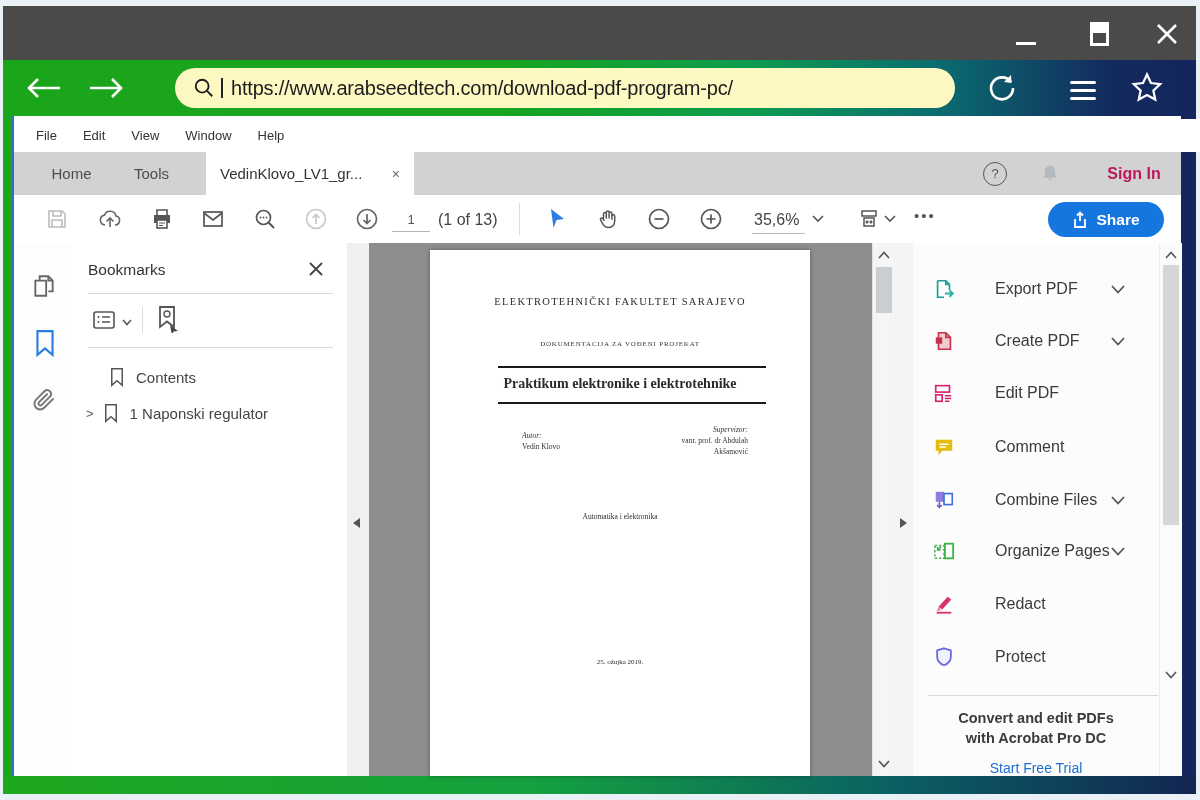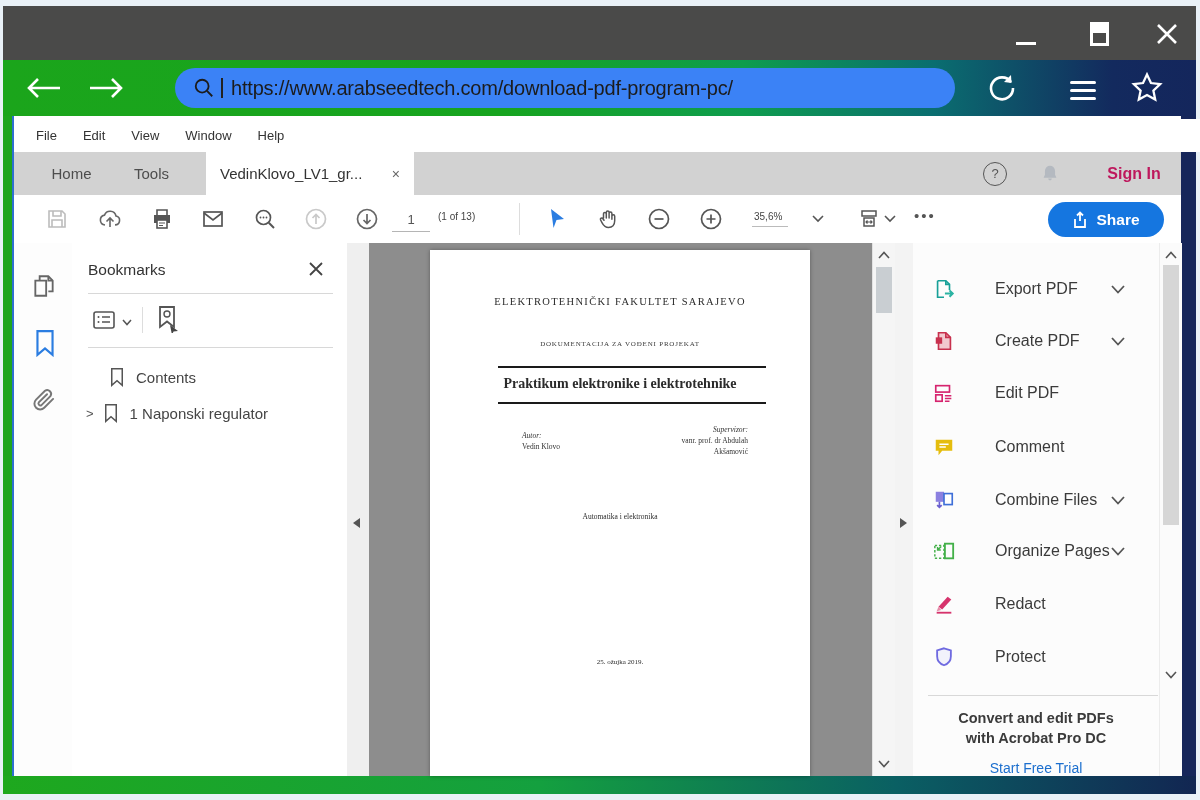--- a/index.html
+++ b/index.html
@@ -17,38 +17,38 @@
   .border-bottom{left:3px;top:776px;width:1193px;height:18px;
     background:linear-gradient(90deg,#1ea81e 0%,#14a03f 45%,#0a5f63 75%,#122652 100%);}
   .content-accent{left:12px;top:116px;width:2px;height:660px;background:#2e6fd0;}
   .content{left:14px;top:116px;width:1167px;height:660px;background:#ffffff;}
 
   .win-btn{display:flex;align-items:center;justify-content:center;}
   .min-bar{width:20px;height:3px;background:#fff;}
   .max-box{width:19px;height:24px;border:3px solid #fff;border-top:11px solid #fff;box-sizing:border-box;background:transparent;}
 
   
-  .url-pill{left:175px;top:68px;width:780px;height:40px;background:#3b82f6;border-radius:21px;
+  .url-pill{left:175px;top:68px;width:780px;height:40px;background:#fef9c3;border-radius:21px;
     display:flex;align-items:center;padding:4px 18px;box-sizing:border-box;}
   .url-cursor{width:2px;height:20px;background:#222;margin:0 8px 0 6px;}
   .url-text{font-size:20px;color:#1c1c1c;letter-spacing:-0.2px;white-space:nowrap;}
 
   .burger span{display:block;width:26px;height:3px;background:#fff;margin:5px 0;border-radius:2px;}
 
   
   .menubar{left:14px;top:119px;width:1167px;height:33px;background:#fff;display:flex;align-items:center;
     padding-left:22px;gap:26px;font-size:13px;color:#333;}
   .tabbar{left:14px;top:152px;width:1167px;height:43px;background:#d2d2d2;border-bottom:1px solid #c3c3c3;}
   .tab{position:absolute;top:0;height:43px;display:flex;align-items:center;font-size:15px;color:#4d4d4d;}
   .tab-active{background:#fff;color:#333;justify-content:space-between;padding:0 14px;box-sizing:border-box;}
   .signin{font-size:16px;font-weight:bold;color:#be185d;}
 
   .toolbar{left:14px;top:195px;width:1167px;height:48px;background:#fff;border-bottom:1px solid #d9d9d9;}
   .tb-ic{position:absolute;top:12px;width:24px;height:24px;}
-  .tb-txt{position:absolute;top:16px;font-size:10px;color:#444;}
+  .tb-txt{position:absolute;top:16px;font-size:16px;color:#444;}
   .tb-divider{position:absolute;top:8px;width:1px;height:32px;background:#ddd;}
   .page-input{position:absolute;left:378px;top:12px;width:34px;height:22px;border:none;
     border-bottom:1px solid #b5b5b5;font-size:13px;color:#555;text-align:center;background:transparent;
     font-family:"Liberation Sans",sans-serif;}
   .share-btn{position:absolute;left:1034px;top:7px;width:116px;height:35px;background:#1576e0;border-radius:18px;
     display:flex;align-items:center;justify-content:center;gap:8px;color:#fff;font-size:15.5px;font-weight:bold;}
 
   
   .iconcol{left:14px;top:243px;width:58px;height:533px;background:#fdfdfd;border-right:1px solid #e4e4e4;}
   .panel{left:72px;top:243px;width:275px;height:533px;background:#fff;border-right:3px solid #ec4899;}

